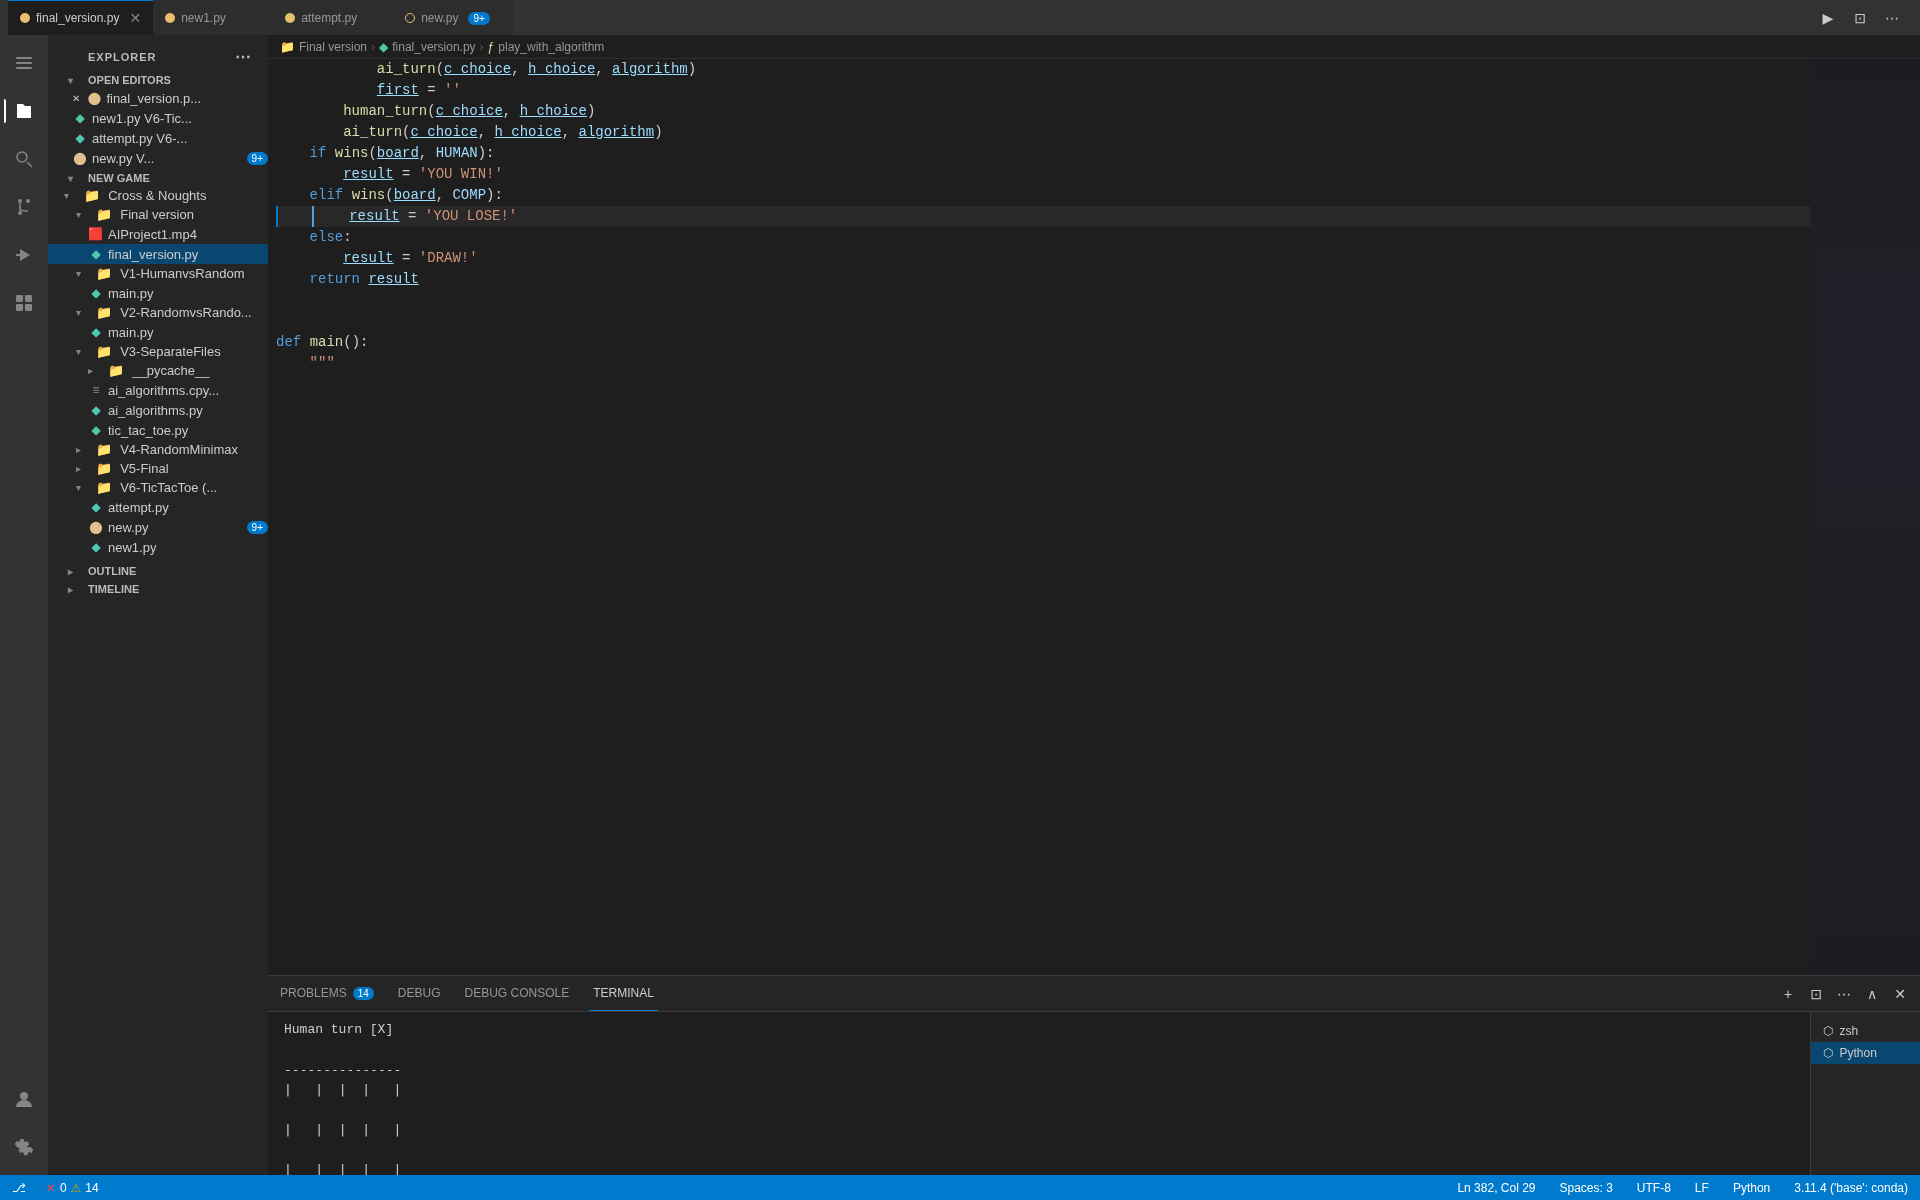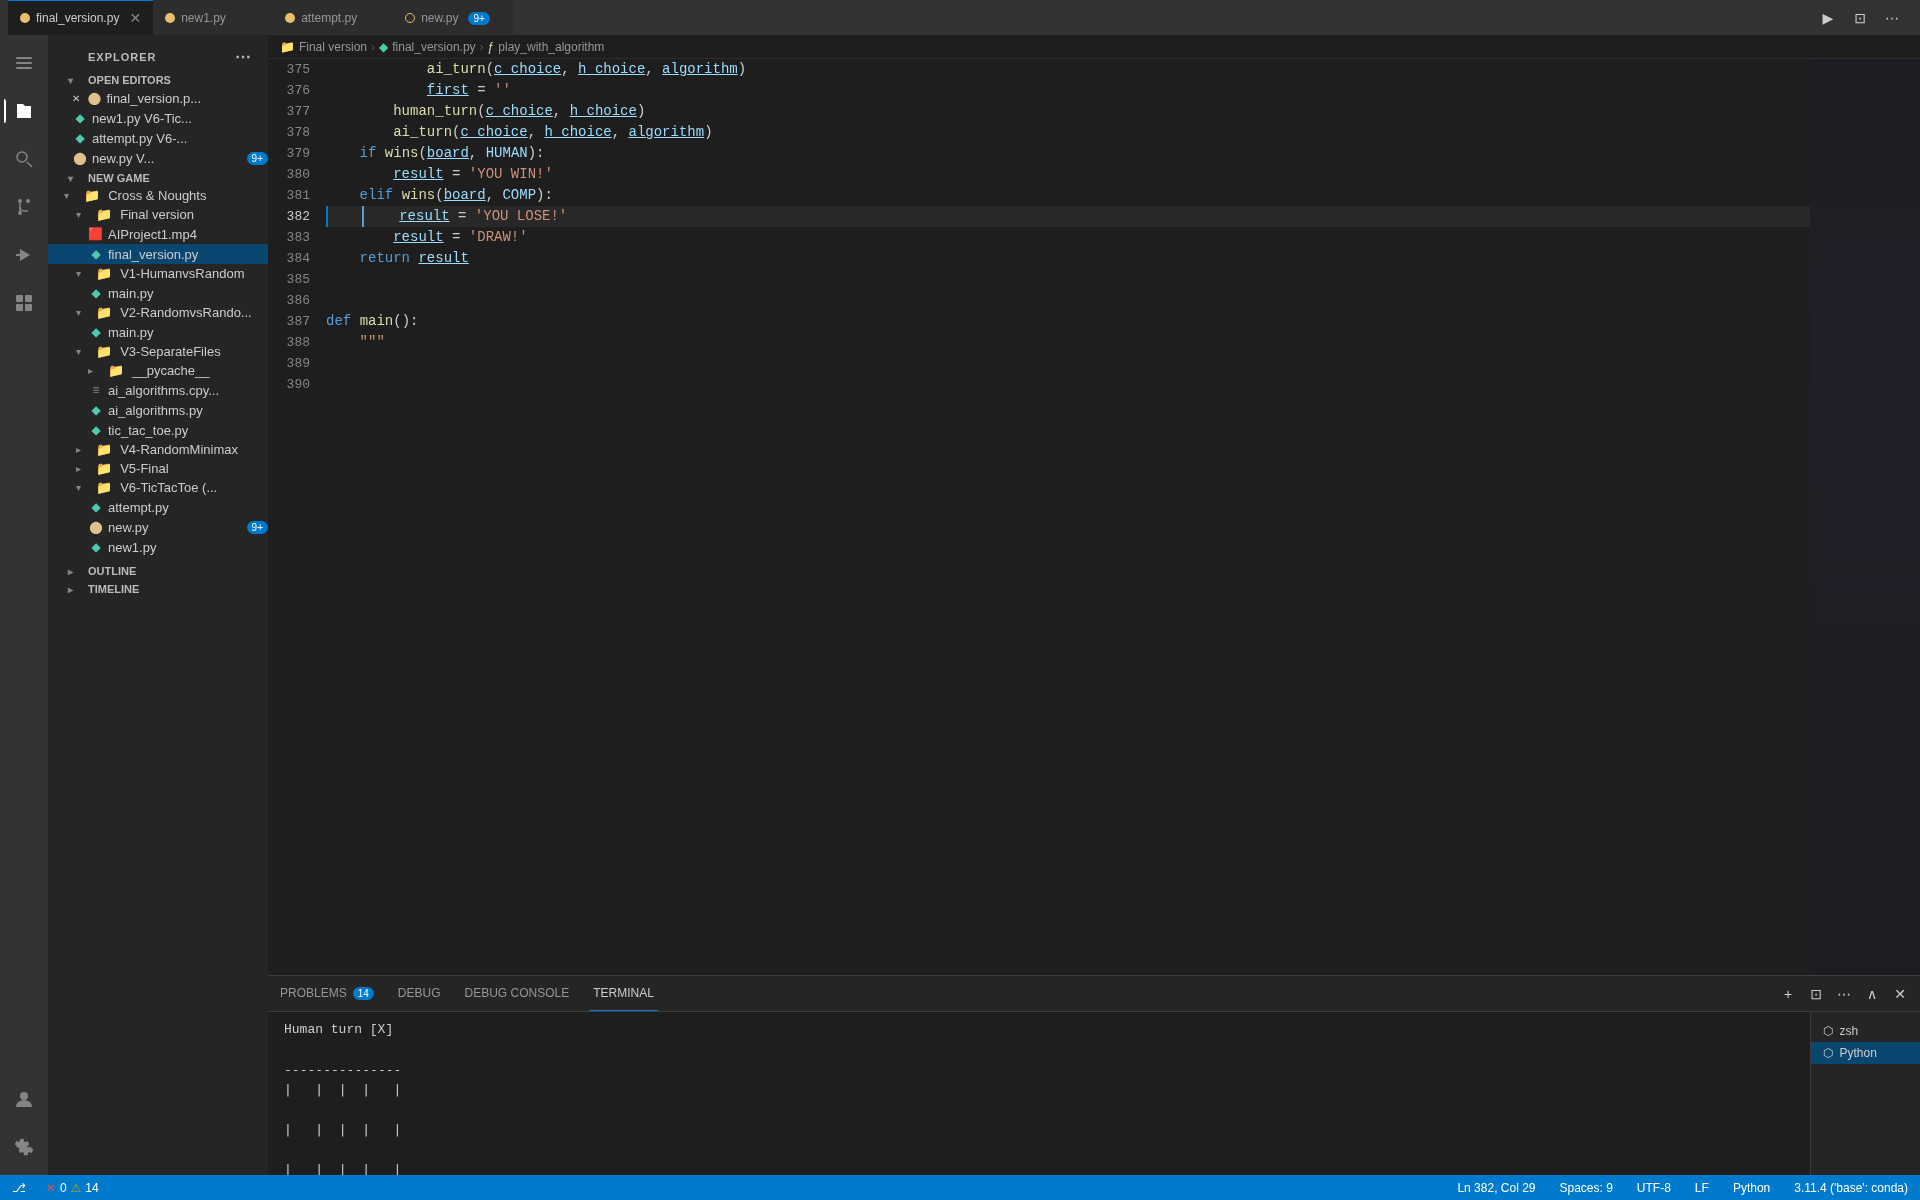--- a/index.html
+++ b/index.html
@@ -720,38 +720,20 @@
         <span>final_version.py</span>
       </span>
       <span class="breadcrumb-sep">›</span>
       <span class="breadcrumb-item">
         <span style="color:#dcdcaa;">ƒ</span>
         <span>play_with_algorithm</span>
       </span>
     </div>
 
     <div class="code-editor">
-      <div class="line-numbers">
-        <div class="line-number">375</div>
-        <div class="line-number">376</div>
-        <div class="line-number">377</div>
-        <div class="line-number">378</div>
-        <div class="line-number">379</div>
-        <div class="line-number">380</div>
-        <div class="line-number">381</div>
-        <div class="line-number active">382</div>
-        <div class="line-number">383</div>
-        <div class="line-number">384</div>
-        <div class="line-number">385</div>
-        <div class="line-number">386</div>
-        <div class="line-number">387</div>
-        <div class="line-number">388</div>
-        <div class="line-number">389</div>
-        <div class="line-number">390</div>
-      </div>
       <div class="code-content">
 
         <div class="code-line">
           <span style="color:#cccccc;">            </span><span class="fn">ai_turn</span><span class="punc">(</span><span class="var">c_choice</span><span class="punc">,</span><span style="color:#cccccc;"> </span><span class="var">h_choice</span><span class="punc">,</span><span style="color:#cccccc;"> </span><span class="var">algorithm</span><span class="punc">)</span>
         </div>
 
         <div class="code-line">
           <span style="color:#cccccc;">            </span><span class="var">first</span><span class="punc"> = </span><span class="str">''</span>
         </div>
 
@@ -772,20 +754,23 @@
         </div>
 
         <div class="code-line">
           <span style="color:#cccccc;">    </span><span class="kw">elif</span><span style="color:#cccccc;"> </span><span class="fn">wins</span><span class="punc">(</span><span class="var">board</span><span class="punc">,</span><span style="color:#cccccc;"> </span><span style="color:#9cdcfe;">COMP</span><span class="punc">):</span>
         </div>
 
         <div class="code-line active-line" style="background:#282828; border-left: 2px solid #007acc;">
           <span style="color:#cccccc;">    </span><span style="color:#cccccc; border-left: 2px solid #569cd6; padding-left:2px;">    </span><span class="var">result</span><span class="punc"> = </span><span class="str">'YOU LOSE!'</span>
         </div>
 
+        <div class="code-line">
+          <span style="color:#cccccc;">    </span><span class="kw">else</span><span class="punc">:</span>
+        </div>
 
         <div class="code-line">
           <span style="color:#cccccc;">        </span><span class="var">result</span><span class="punc"> = </span><span class="str">'DRAW!'</span>
         </div>
 
         <div class="code-line">
           <span style="color:#cccccc;">    </span><span class="kw">return</span><span style="color:#cccccc;"> </span><span class="var">result</span>
         </div>
 
         <div class="code-line">&nbsp;</div>
@@ -872,21 +857,21 @@
       <span>0</span>
       <span class="warning-icon">⚠</span>
       <span>14</span>
     </div>
   </div>
   <div class="status-bar-right">
     <div class="status-item">
       <span>Ln 382, Col 29</span>
     </div>
     <div class="status-item">
-      <span>Spaces: 9</span>
+      <span>Spaces: 3</span>
     </div>
     <div class="status-item">
       <span>UTF-8</span>
     </div>
     <div class="status-item">
       <span>LF</span>
     </div>
     <div class="status-item">
       <span>Python</span>
     </div>

